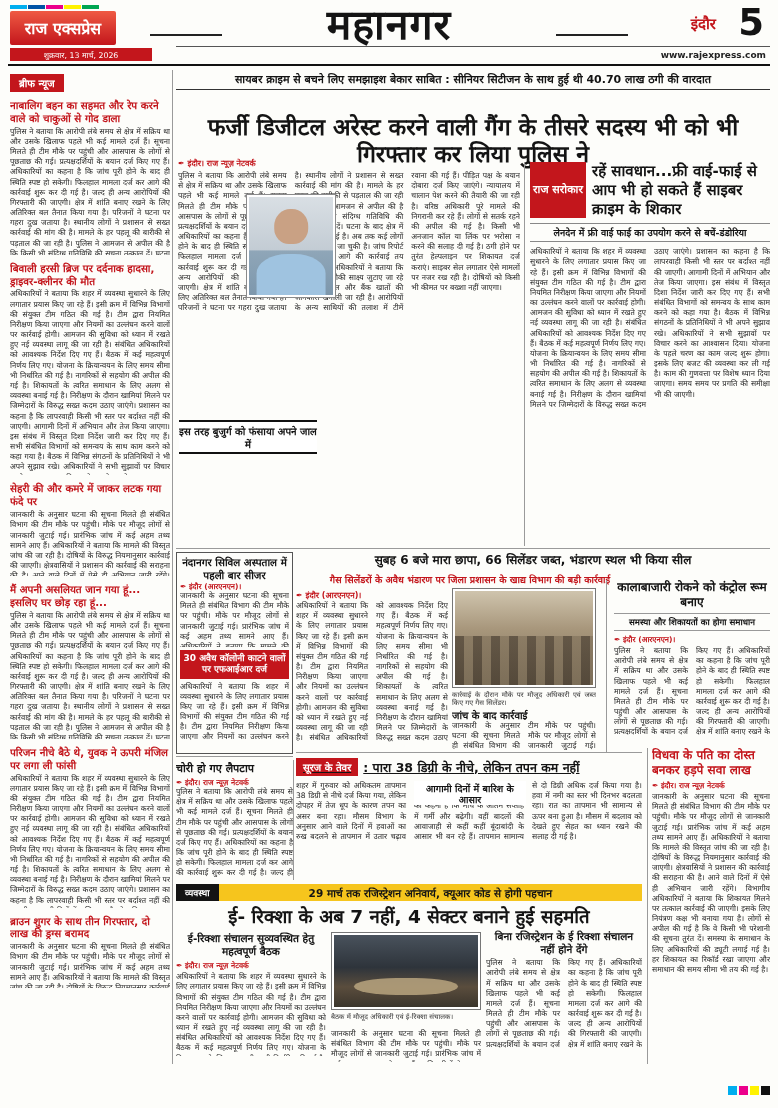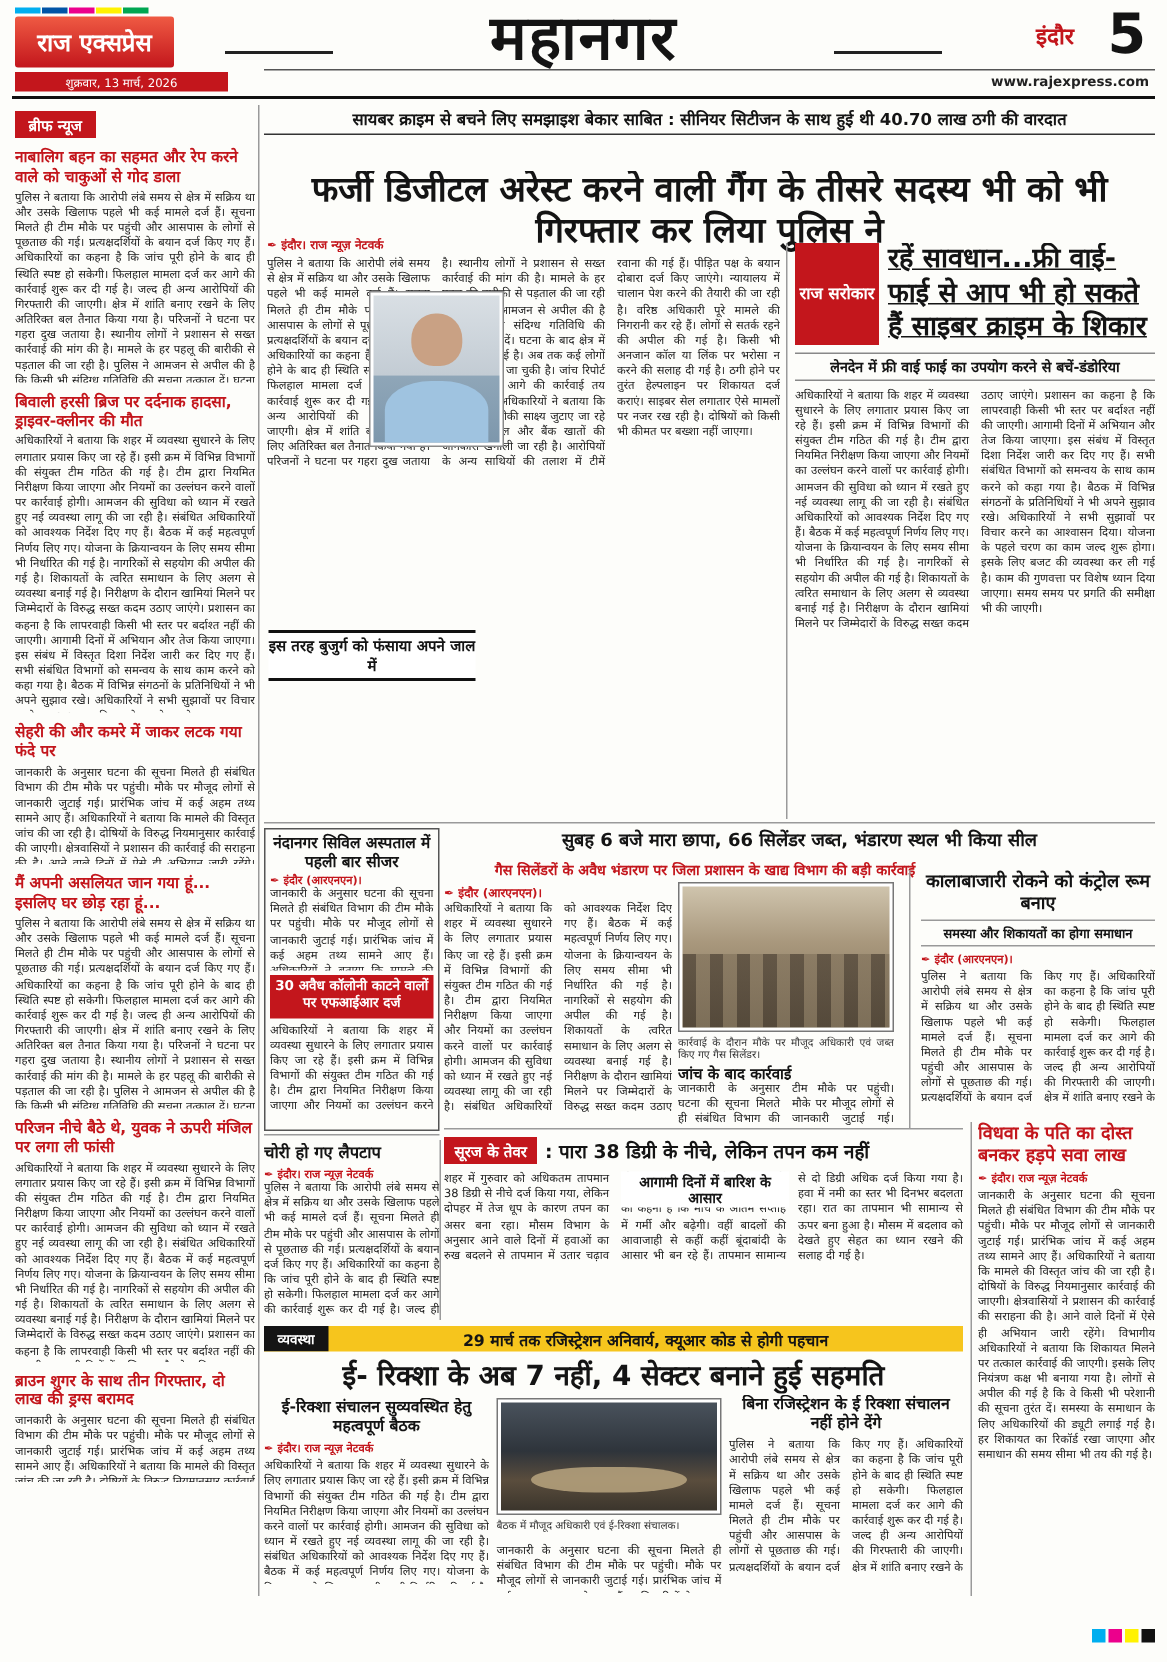--- a/index.html
+++ b/index.html
@@ -58,21 +58,21 @@
                 transform:translateX(-50%);background:#9fc3e0;border-radius:45% 45% 0 0;}
   .lead-inset-subhead{position:absolute;left:179px;top:420px;width:138px;height:34px;background:#fff;z-index:2;
                  border-top:2px solid #111;border-bottom:2px solid #111;font-size:10px;font-weight:bold;
                  text-align:center;padding-top:3px;line-height:1.3;overflow:hidden;}
 
   
   .sarokar{position:absolute;left:530px;top:162px;width:240px;height:384px;overflow:hidden;}
   .sarokar-head{display:flex;gap:6px;align-items:stretch;}
   .sarokar-label{background:var(--brand-red);color:#fff;font-size:11px;font-weight:bold;width:56px;
                  display:flex;align-items:center;justify-content:center;text-align:center;line-height:1.25;padding:3px;}
-  .sarokar-headline{flex:1;font-size:18px;font-weight:800;line-height:1.25;text-decoration:underline;}
+  .sarokar-headline{flex:1;font-size:15px;font-weight:800;line-height:1.25;}
   .sarokar-subhead{margin-top:5px;font-size:9.5px;font-weight:bold;text-align:center;
                    border-top:1px solid #888;border-bottom:1px solid #888;padding:2px 0;}
   .sarokar-body{margin-top:5px;height:296px;}
 
   
   .hospital{position:absolute;left:176px;top:552px;width:117px;height:202px;border:1px solid #555;
             padding:3px;overflow:hidden;}
   .hospital h2{font-size:10.3px;font-weight:800;text-align:center;line-height:1.22;}
   .redbox{background:var(--brand-red);color:#fff;font-size:9px;font-weight:bold;text-align:center;
           padding:3px 2px;margin:3px 0;line-height:1.25;}
@@ -98,21 +98,21 @@
 
   
   .control{position:absolute;left:606px;top:580px;width:164px;height:172px;padding-left:7px;
            border-left:1px solid var(--rule);overflow:hidden;}
   .control h2{font-size:12px;font-weight:800;text-align:center;line-height:1.25;}
   .control .sub{font-size:8.6px;font-weight:bold;text-align:center;border-top:1px solid #999;
                 border-bottom:1px solid #999;padding:2px 0;margin:3px 0;}
 
   
   .weather{position:absolute;left:296px;top:757px;width:346px;height:122px;overflow:visible;}
-  .weather-headrow{display:flex;align-items:center;gap:5px;height:20px;}
+  .weather-headrow{display:flex;align-items:center;gap:5px;height:20px;text-decoration:underline;}
   .weather-label{background:var(--brand-red);color:#fff;font-size:10px;font-weight:bold;padding:2px 7px;white-space:nowrap;}
   .weather-headline{font-size:12.5px;font-weight:800;white-space:nowrap;overflow:hidden;}
   .weather-body{margin-top:4px;height:96px;}
   .weather-inset{position:absolute;left:118px;top:24px;width:112px;height:24px;background:#fff;z-index:2;
                  font-size:9.5px;font-weight:800;text-align:center;line-height:1.2;padding-top:2px;}
 
   
   .widow{position:absolute;left:652px;top:748px;width:118px;height:316px;overflow:hidden;}
   .widow h2{font-size:12px;font-weight:800;color:var(--brand-red);line-height:1.25;margin-bottom:2px;}
 

